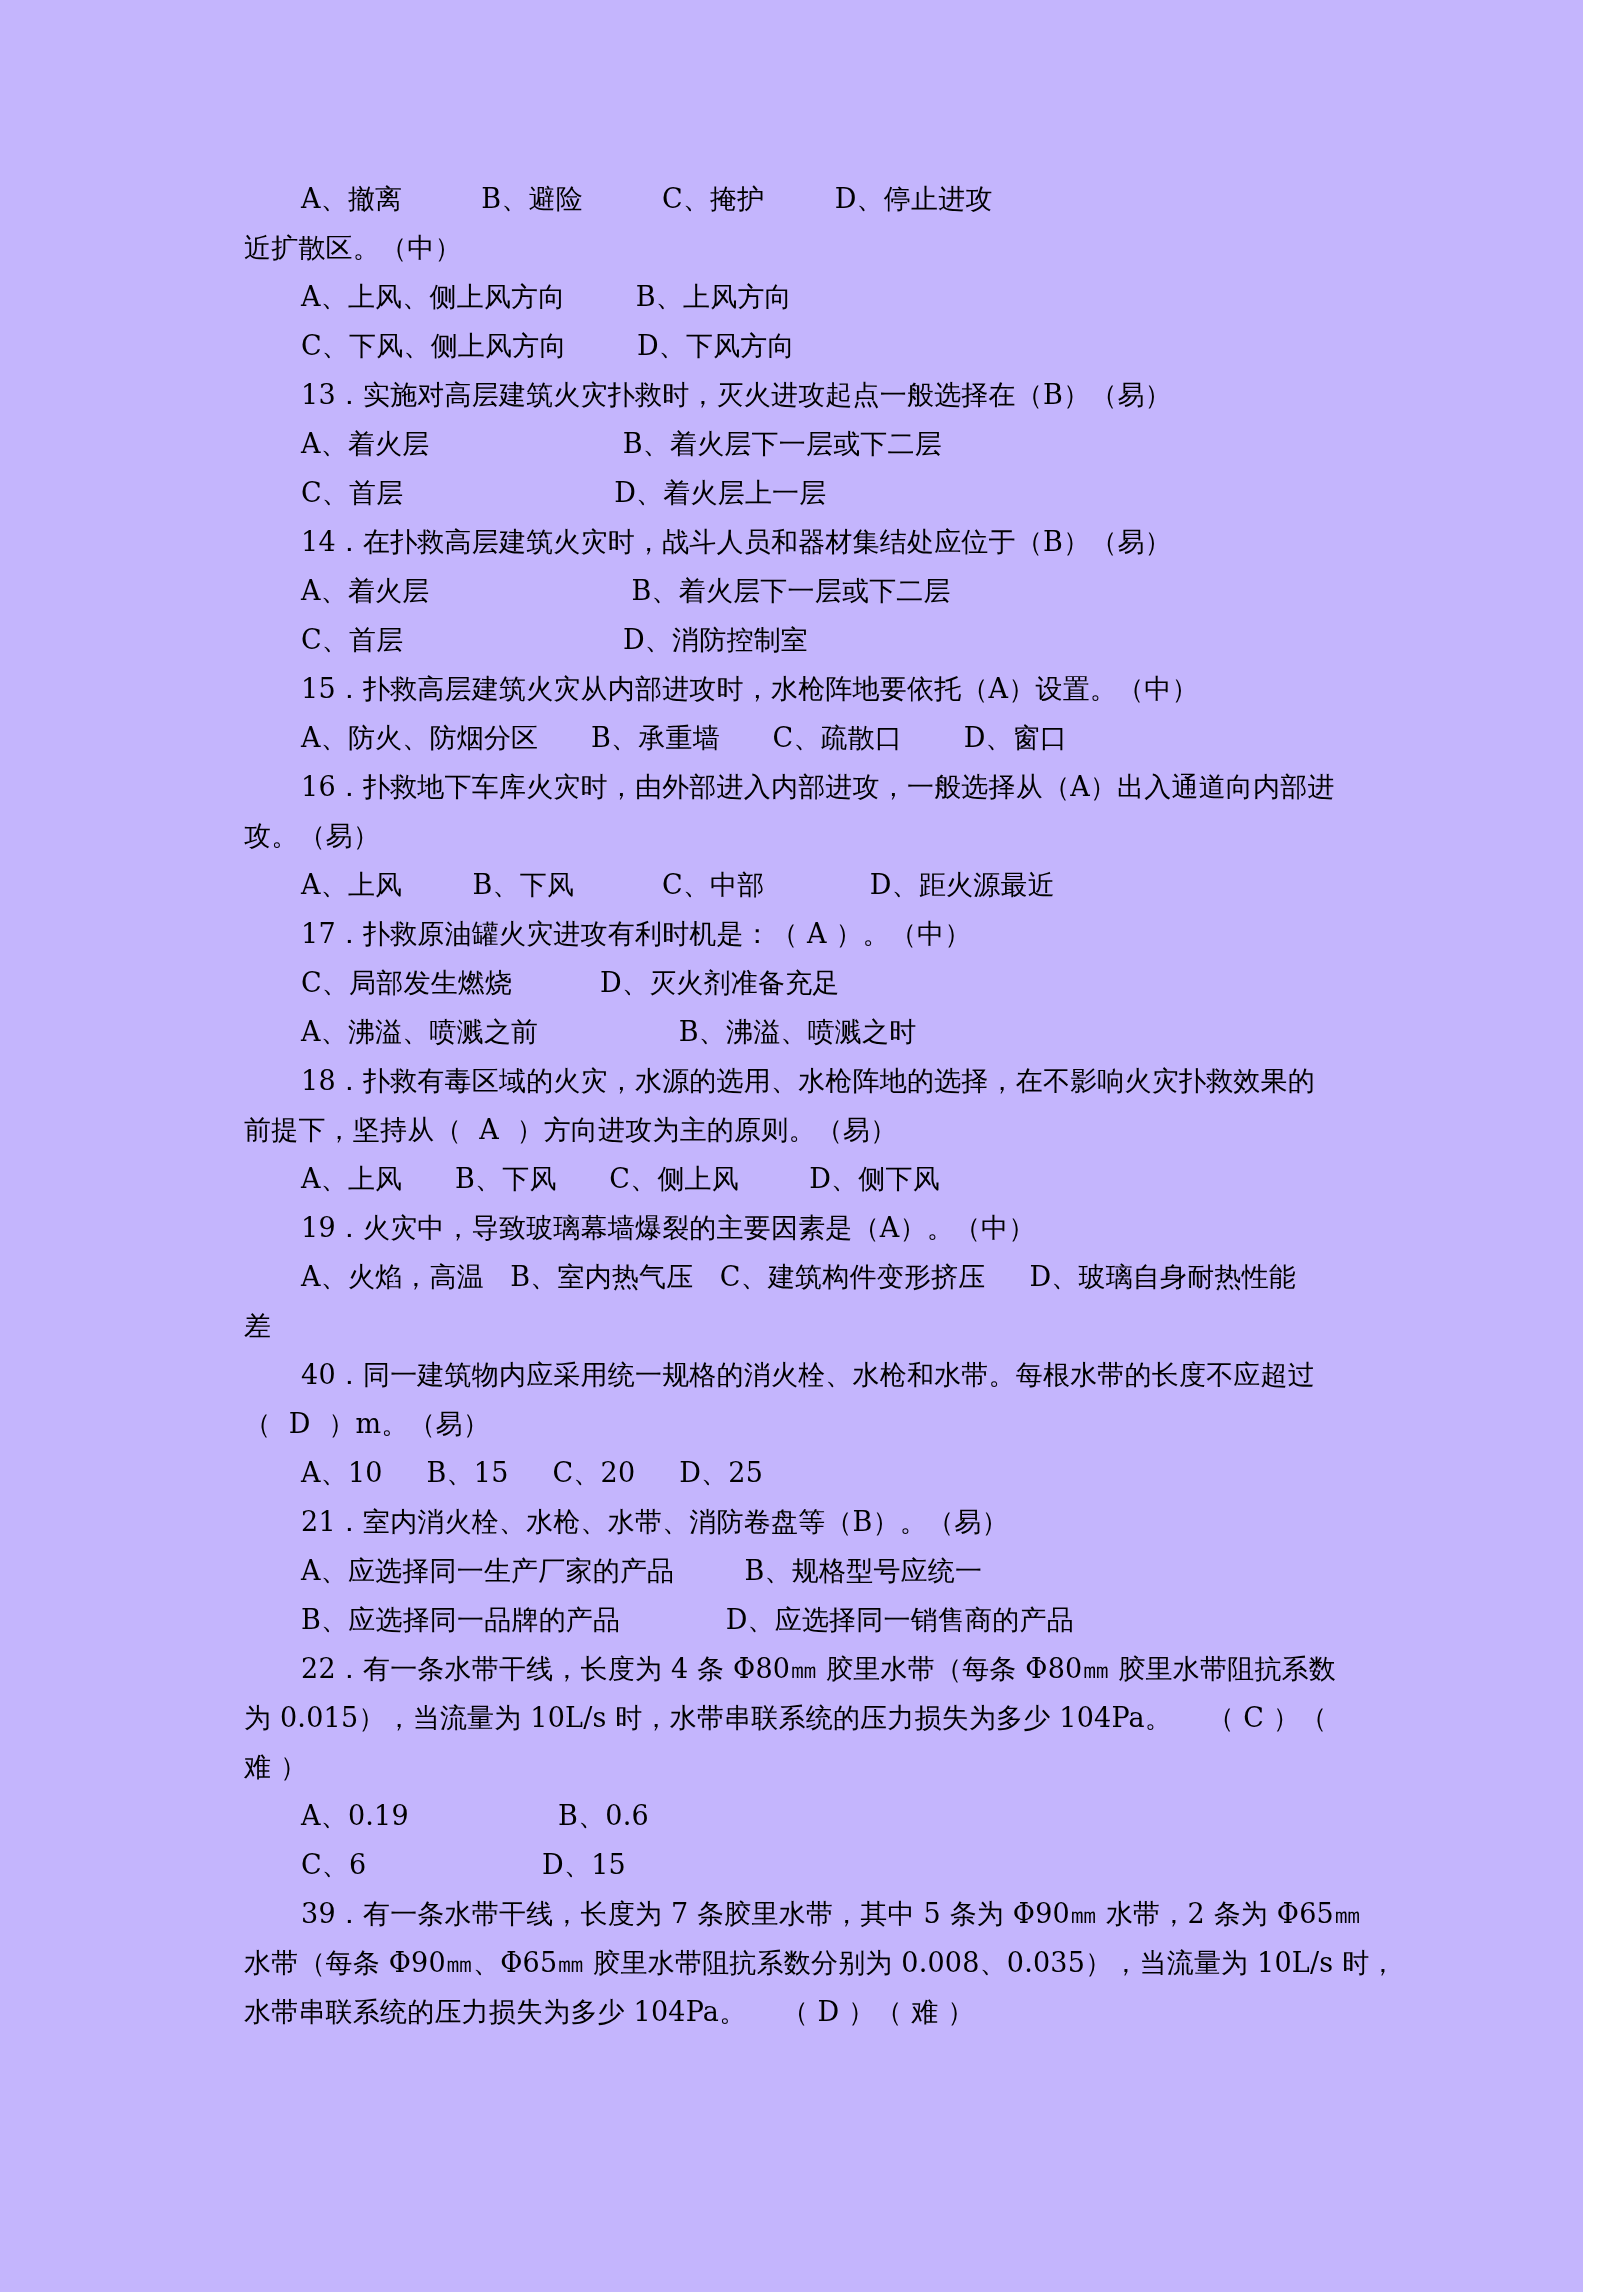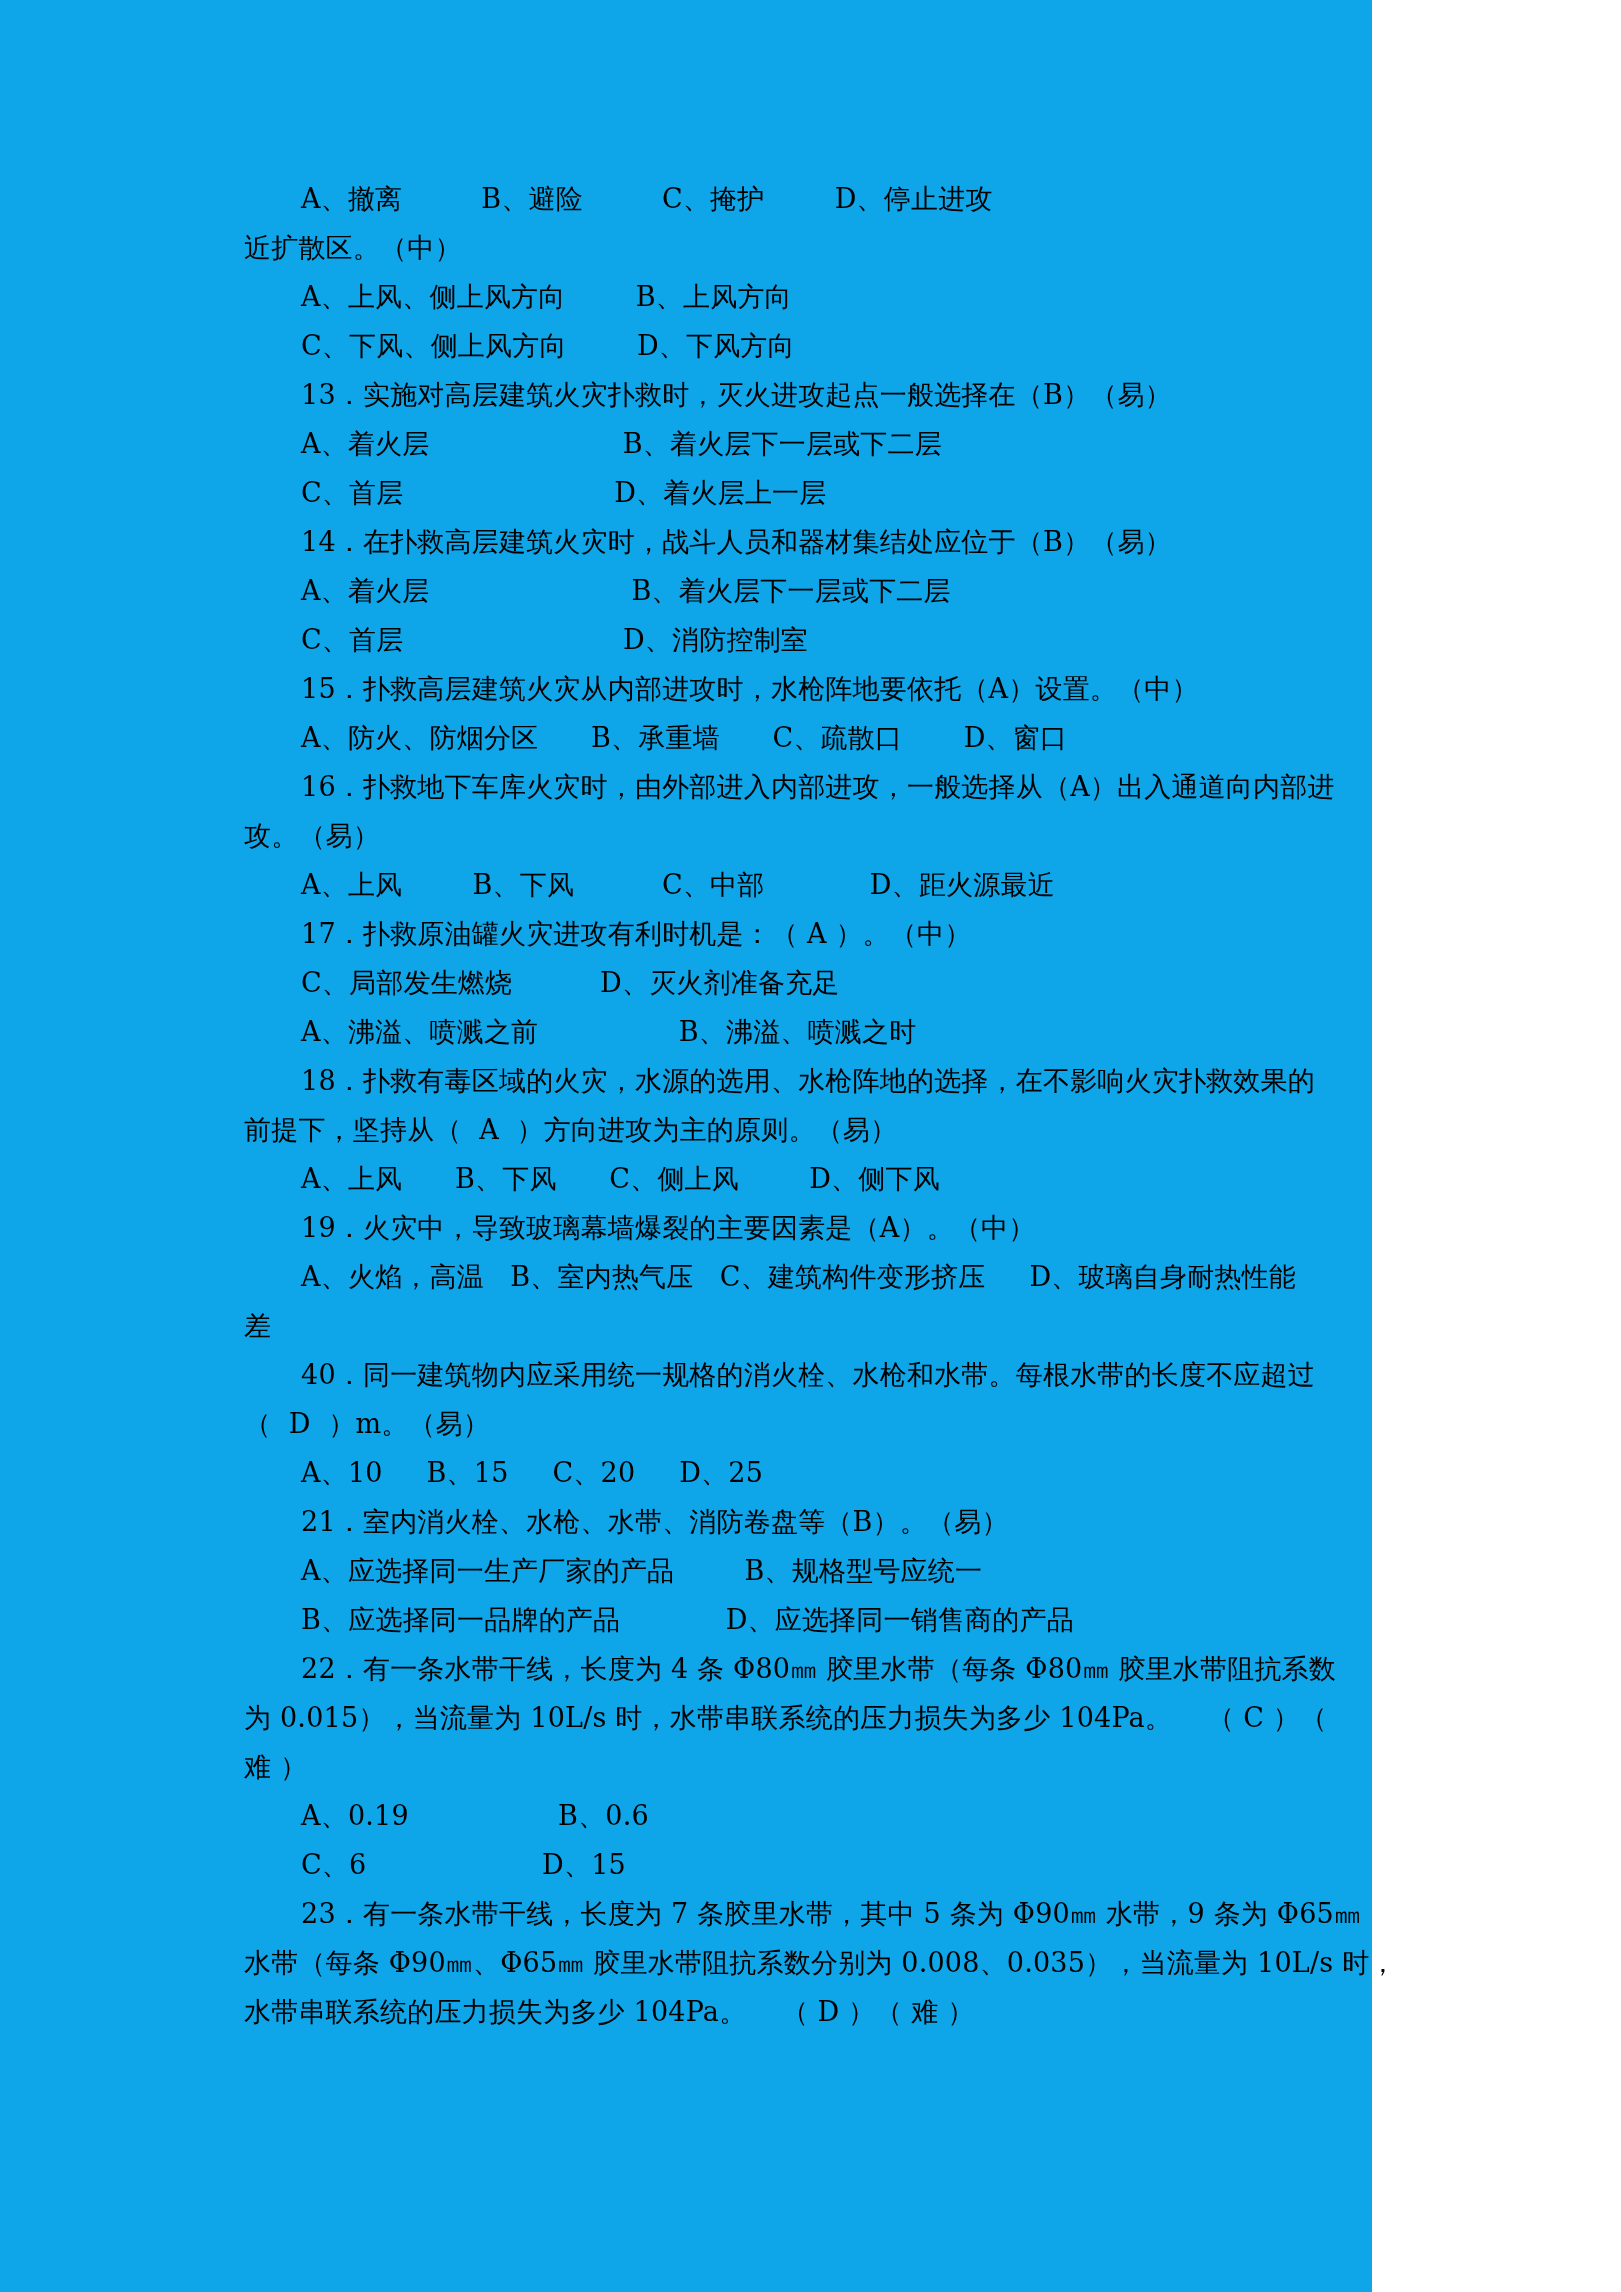--- a/index.html
+++ b/index.html
@@ -10,23 +10,23 @@
   }
   body {
     width: 1621px;
     height: 2293px;
     font-family: "DejaVu Serif", "Liberation Serif", serif;
     color: #000000;
     -webkit-font-smoothing: antialiased;
   }
   .page {
     position: relative;
-    width: 1372px;
+    width: 1583px;
     height: 2293px;
-    background: #0ea5e9;
+    background: #c4b5fd;
     box-sizing: border-box;
     padding: 174px 244px 4px 244px;
   }
   .doc-body {
     width: 1133px;
   }
 
   
   .line {
     height: 49px;
@@ -83,18 +83,18 @@
       <div class="line flush">（  D  ）m。（易）</div>
       <div class="line opt">A、10     B、15     C、20     D、25</div>
       <div class="line indent">21．室内消火栓、水枪、水带、消防卷盘等（B）。（易）</div>
       <div class="line opt">A、应选择同一生产厂家的产品        B、规格型号应统一</div>
       <div class="line opt">B、应选择同一品牌的产品            D、应选择同一销售商的产品</div>
       <div class="line indent">22．有一条水带干线，长度为 4 条 Φ80㎜ 胶里水带（每条 Φ80㎜ 胶里水带阻抗系数</div>
       <div class="line flush">为 0.015），当流量为 10L/s 时，水带串联系统的压力损失为多少 104Pa。    （ C ）（</div>
       <div class="line flush">难 ）</div>
       <div class="line opt">A、0.19                 B、0.6</div>
       <div class="line opt">C、6                    D、15</div>
-      <div class="line indent">23．有一条水带干线，长度为 7 条胶里水带，其中 5 条为 Φ90㎜ 水带，9 条为 Φ65㎜</div>
+      <div class="line indent">39．有一条水带干线，长度为 7 条胶里水带，其中 5 条为 Φ90㎜ 水带，2 条为 Φ65㎜</div>
       <div class="line flush">水带（每条 Φ90㎜、Φ65㎜ 胶里水带阻抗系数分别为 0.008、0.035），当流量为 10L/s 时，</div>
       <div class="line flush">水带串联系统的压力损失为多少 104Pa。    （ D ）（ 难 ）</div>
     </div>
 </div>
 
 
 </body></html>

